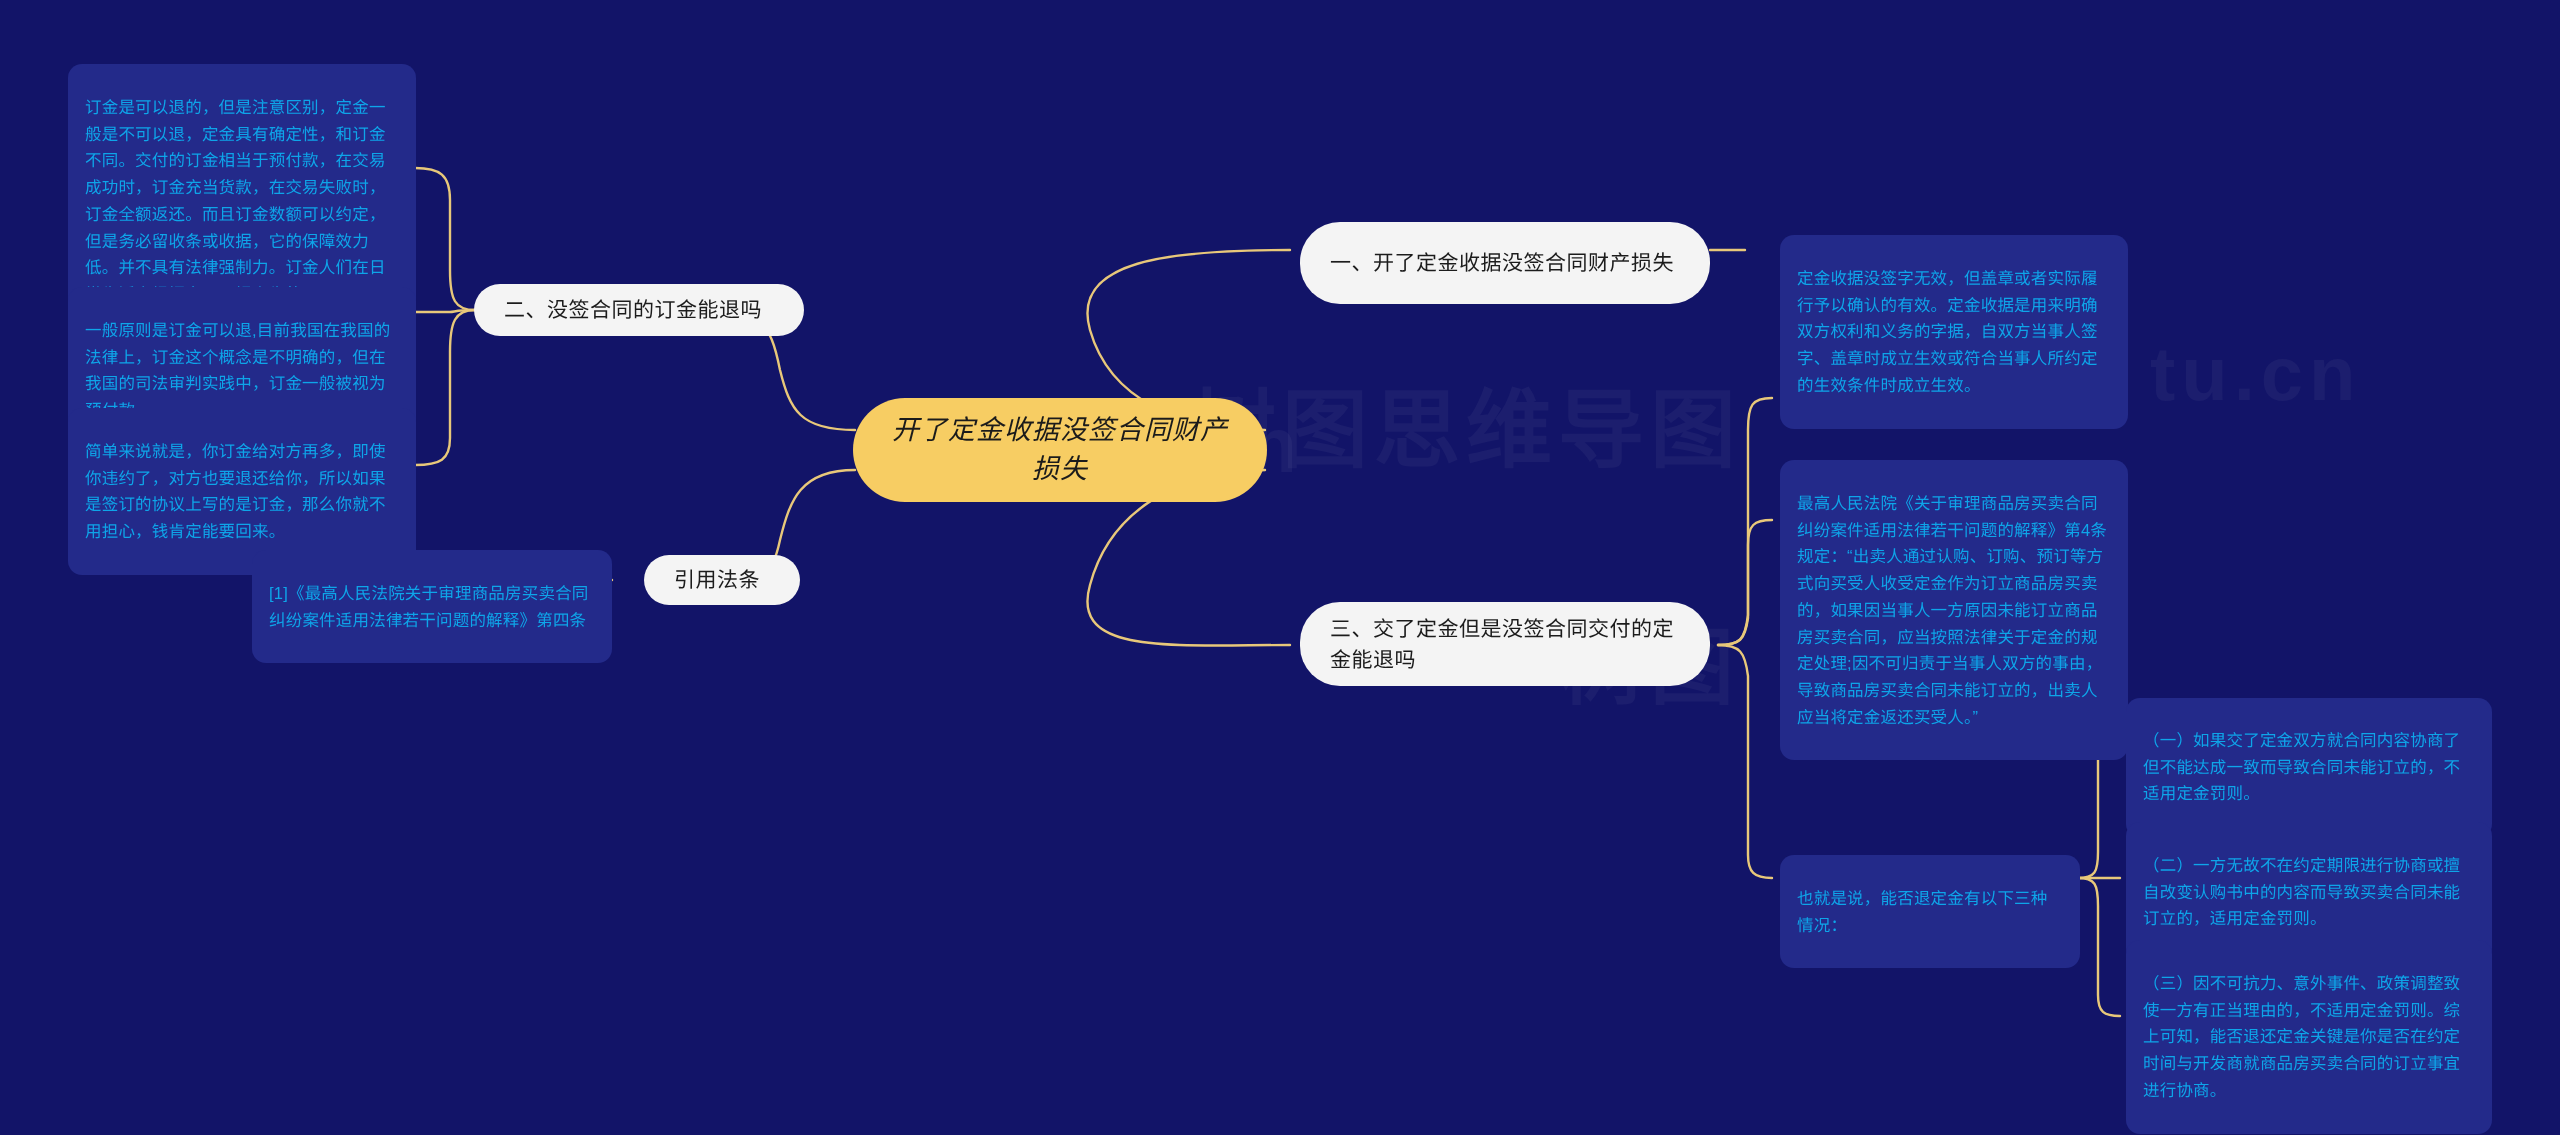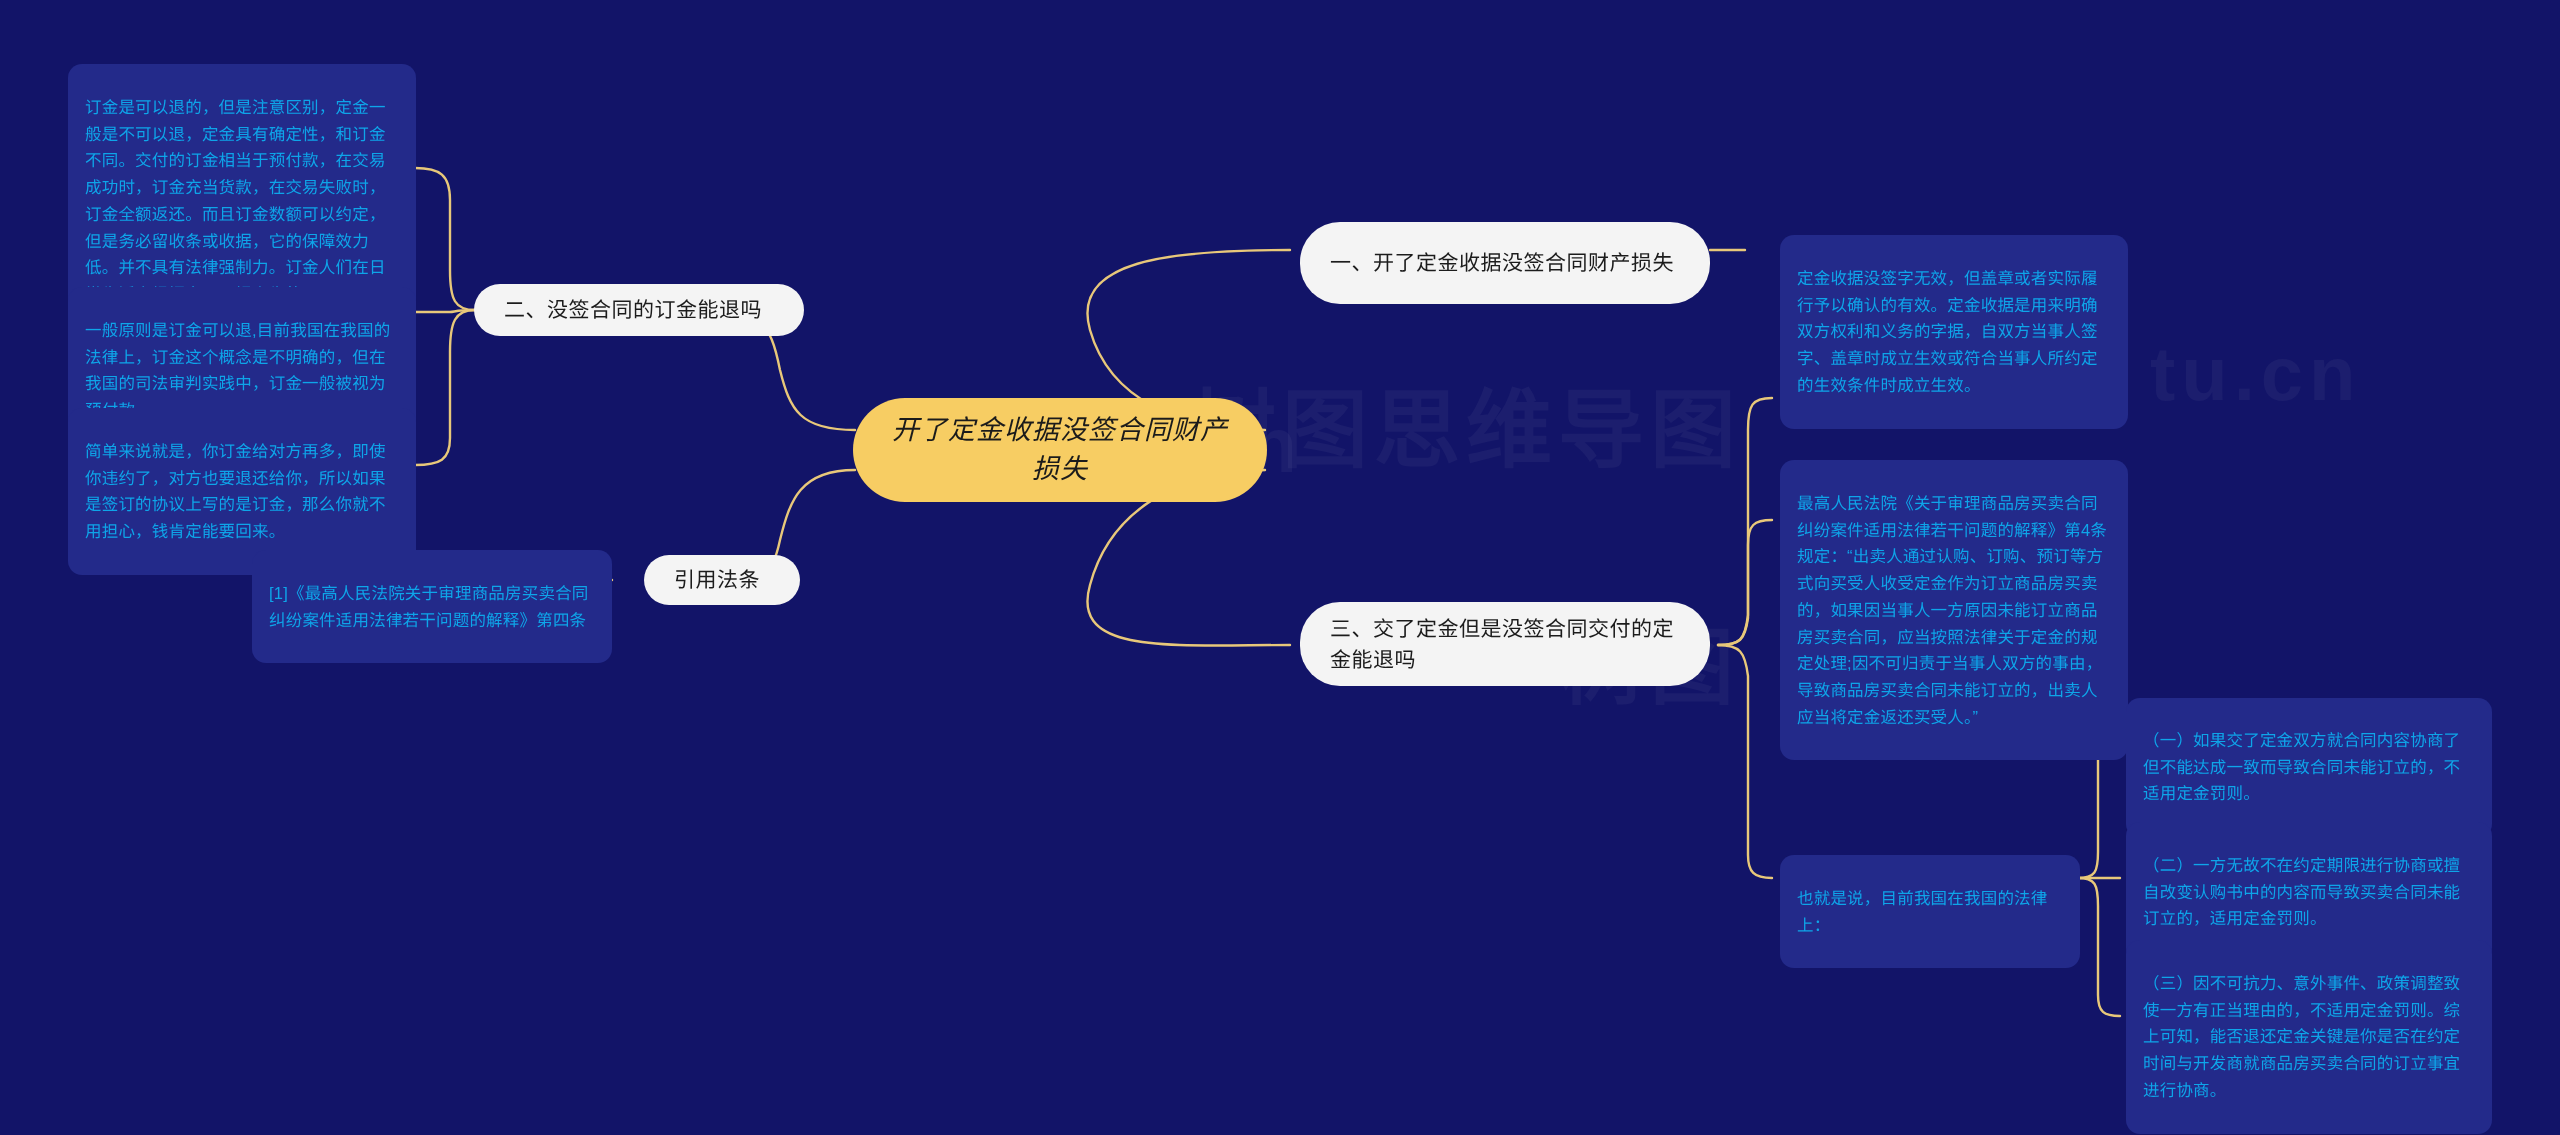--- a/index.html
+++ b/index.html
@@ -170,21 +170,21 @@
   <div class="node node-branch" style="left: 1300px; top: 602px; width: 410px; height: 84px; background: rgb(244, 244, 244);">
     <span>三、交了定金但是没签合同交付的定金能退吗</span>
   </div>
 
 
   <div class="node node-leaf" style="left: 1780px; top: 460px; width: 348px; background: rgb(35, 42, 138);">
     <span class="txt">最高人民法院《关于审理商品房买卖合同纠纷案件适用法律若干问题的解释》第4条规定：“出卖人通过认购、订购、预订等方式向买受人收受定金作为订立商品房买卖的，如果因当事人一方原因未能订立商品房买卖合同，应当按照法律关于定金的规定处理;因不可归责于当事人双方的事由，导致商品房买卖合同未能订立的，出卖人应当将定金返还买受人。”</span>
   </div>
 
   <div class="node node-leaf" style="left: 1780px; top: 855px; width: 300px; background: rgb(35, 42, 138);">
-    <span class="txt">也就是说，目前我国在我国的法律上：</span>
+    <span class="txt">也就是说，能否退定金有以下三种情况：</span>
   </div>
 
   <div class="node node-leaf" style="left: 2126px; top: 698px; width: 366px; background: rgb(35, 42, 138); font-family: Liberation Serif, serif;">
     <span class="txt">（一）如果交了定金双方就合同内容协商了但不能达成一致而导致合同未能订立的，不适用定金罚则。</span>
   </div>
 
   <div class="node node-leaf" style="left: 2126px; top: 822px; width: 366px; background: rgb(35, 42, 138);">
     <span class="txt">（二）一方无故不在约定期限进行协商或擅自改变认购书中的内容而导致买卖合同未能订立的，适用定金罚则。</span>
   </div>
 

